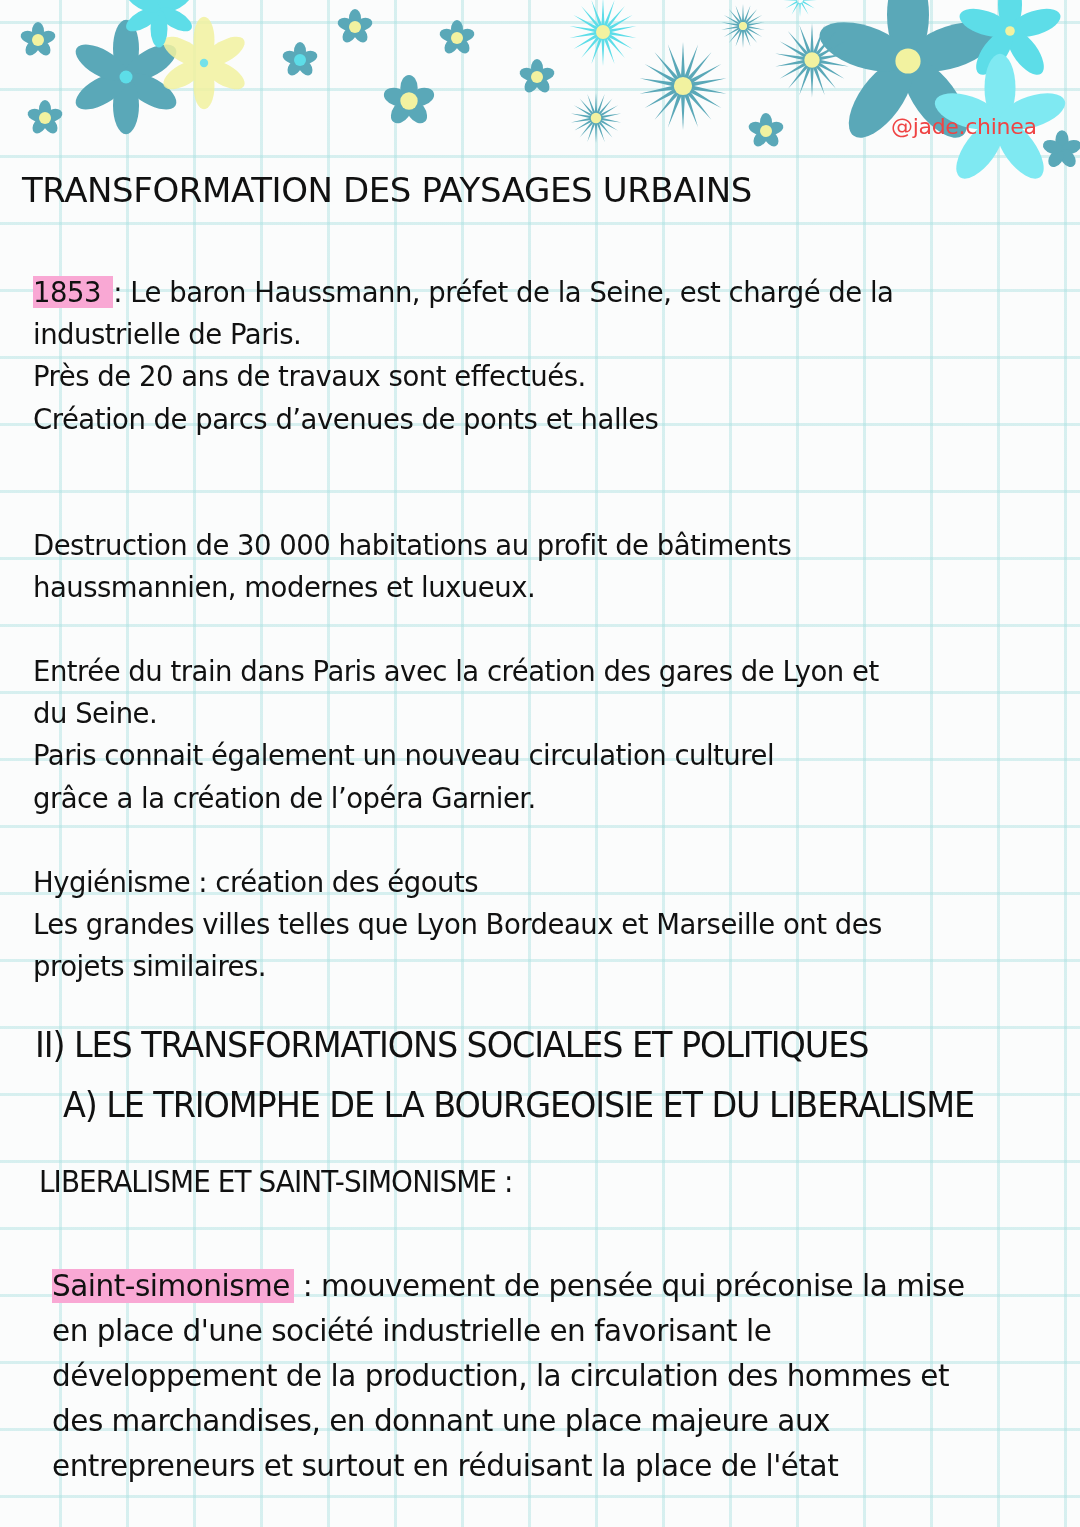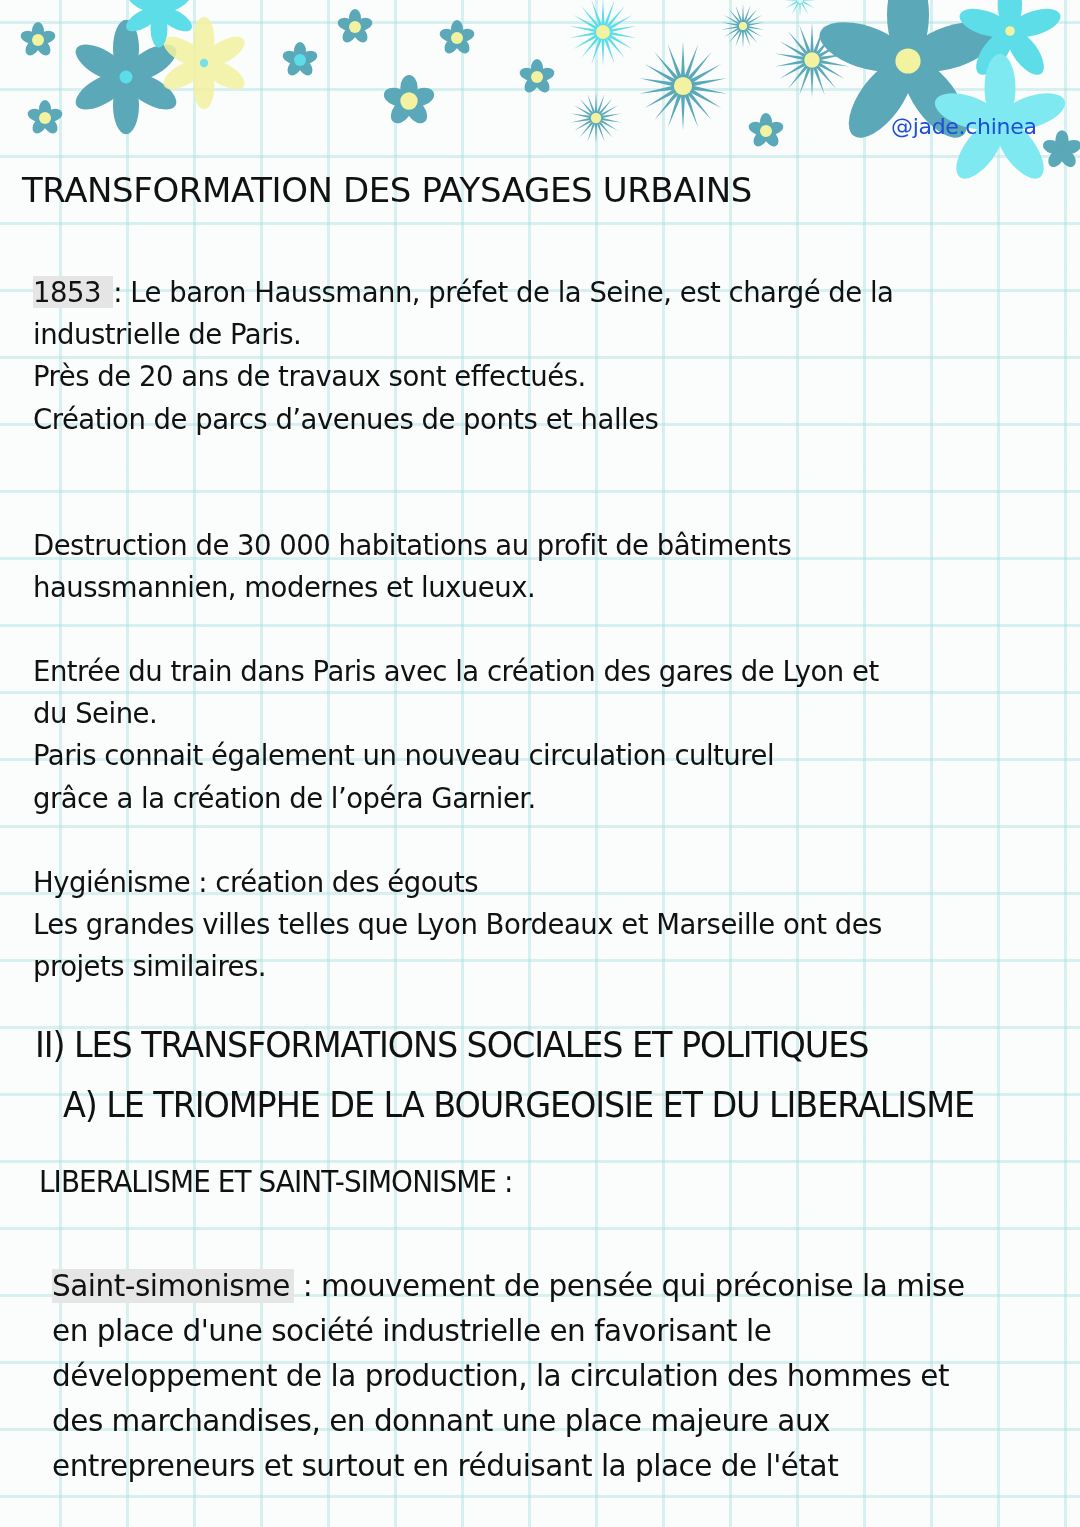--- a/index.html
+++ b/index.html
@@ -17,36 +17,36 @@
       background-image:
         linear-gradient(to right, rgba(170,225,225,0.45) 0, rgba(170,225,225,0.45) 3px, transparent 3px),
         linear-gradient(to bottom, rgba(170,225,225,0.45) 0, rgba(170,225,225,0.45) 3px, transparent 3px);
       background-size: 67px 67px, 67px 67px;
       background-position: 59px 0, 0 21px;
       z-index: 0;
     }
     .decor { position: absolute; left: 0; top: 0; width: 1080px; height: 180px; z-index: 1; }
     .handle {
       position: absolute; left: 891px; top: 114px;
-      font-size: 22px; color: #1d4ed8; z-index: 2;
+      font-size: 22px; color: #ef4444; z-index: 2;
       font-family: "DejaVu Sans", sans-serif;
       letter-spacing: -0.3px;
     }
     .content { position: absolute; left: 0; top: 0; width: 1080px; z-index: 3; }
     .title {
       position: absolute; left: 22px; top: 170px;
       font-size: 34px; font-weight: normal; margin: 0;
       letter-spacing: -0.4px; white-space: nowrap; text-align: center;
     }
     .para {
       position: absolute; left: 33px;
       font-size: 27.5px; line-height: 42.2px;
       margin: 0; white-space: nowrap; letter-spacing: -0.5px;
     }
-    .hl { background: #e5e5e5; padding: 0 4px 0 0; }
+    .hl { background: #f9a8d4; padding: 0 4px 0 0; }
     .h2 {
       position: absolute; left: 35px; top: 1024px;
       font-size: 36px; margin: 0; font-weight: normal;
       white-space: nowrap; letter-spacing: -1.2px;
       transform: scaleX(0.93); transform-origin: left;
     }
     .h3 {
       position: absolute; left: 63px; top: 1084px;
       font-size: 36px; margin: 0; font-weight: normal;
       white-space: nowrap; letter-spacing: -1.2px;

